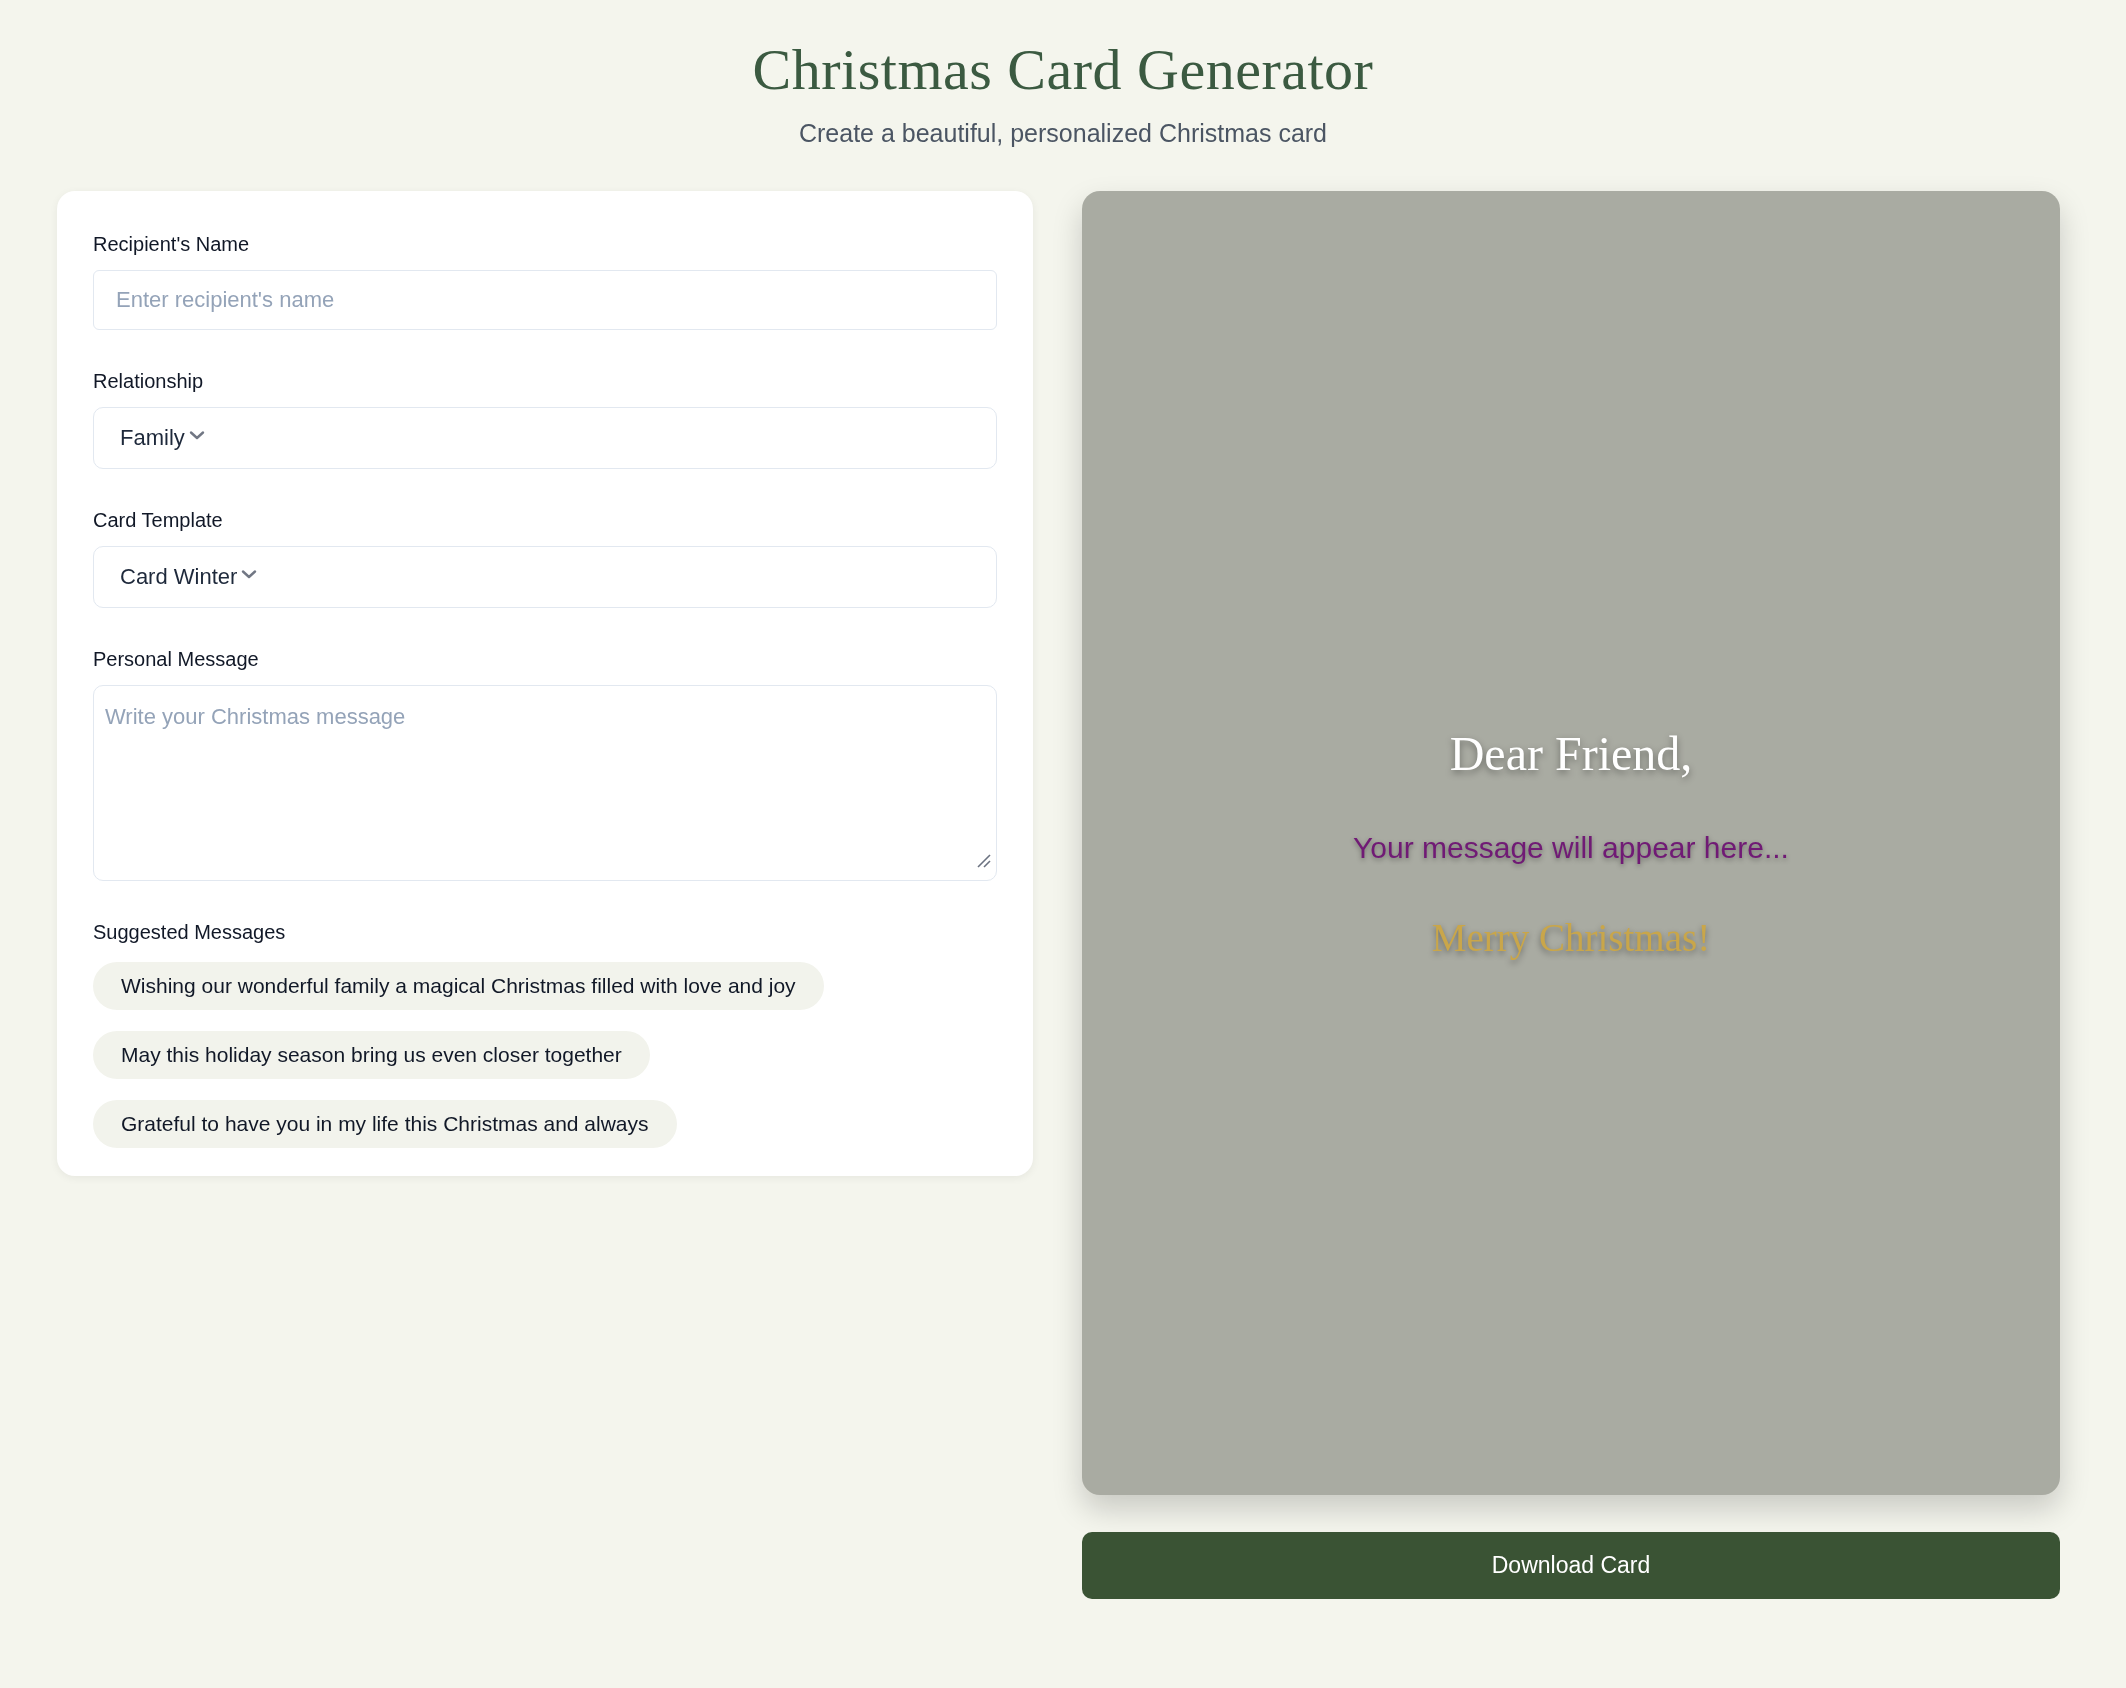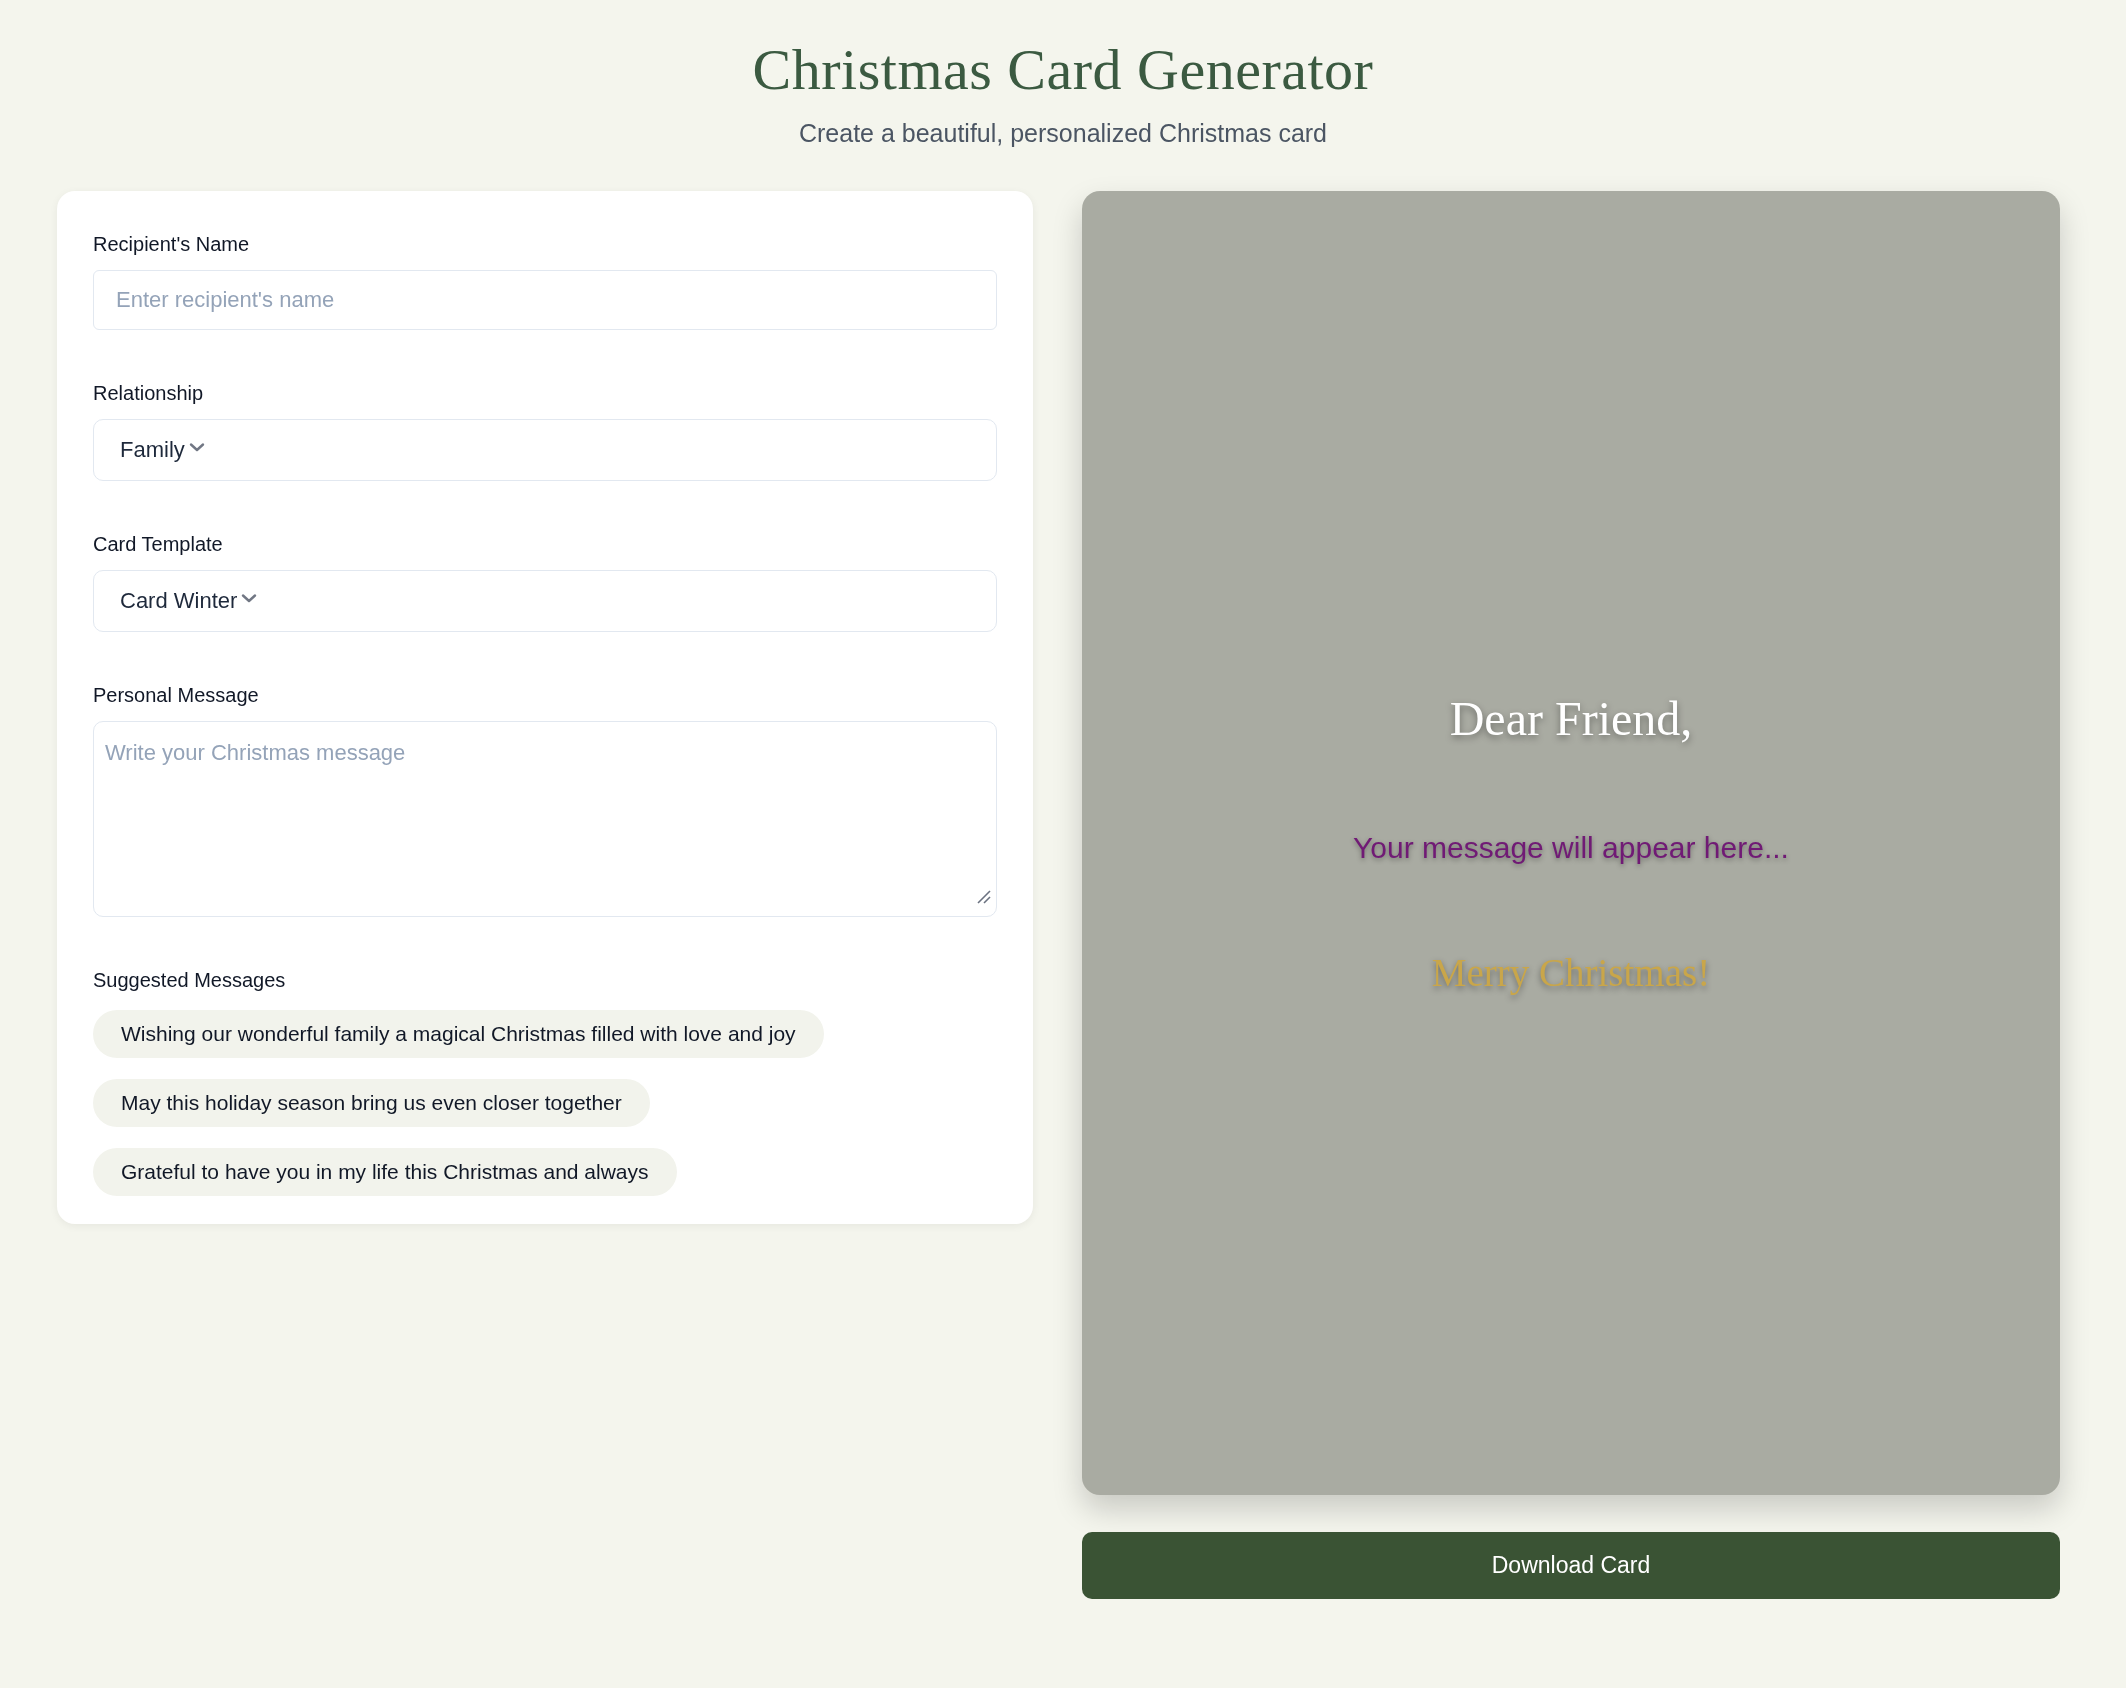--- a/index.html
+++ b/index.html
@@ -36,21 +36,21 @@
   }
   
   .panel {
     width: 976px;
     flex: 0 0 976px;
     background: #ffffff;
     border-radius: 18px;
     box-shadow: 0 2px 8px rgba(0,0,0,0.06);
     padding: 42px 36px 28px 36px;
   }
-  .field-group { margin-bottom: 52px; }
+  .field-group { margin-bottom: 40px; }
   .field-label {
     display: block;
     font-size: 20px;
     font-weight: 500;
     color: #111827;
     margin-bottom: 14px;
   }
   .text-input {
     width: 100%;
     height: 60px;
@@ -120,21 +120,20 @@
     height: 1304px;
     background: #a9aba2;
     border-radius: 18px;
     box-shadow: 0 14px 30px rgba(0,0,0,0.18);
     display: flex;
     flex-direction: column;
     align-items: center;
     justify-content: center;
     text-align: center;
     padding: 0 60px;
-    gap: 35px;
   }
   .preview-greeting {
     font-family: "Liberation Serif", serif;
     font-size: 48px;
     color: #ffffff;
     text-shadow: 0 3px 7px rgba(0,0,0,0.38);
   }
   .preview-message {
     margin-top: 50px;
     font-size: 30px;

